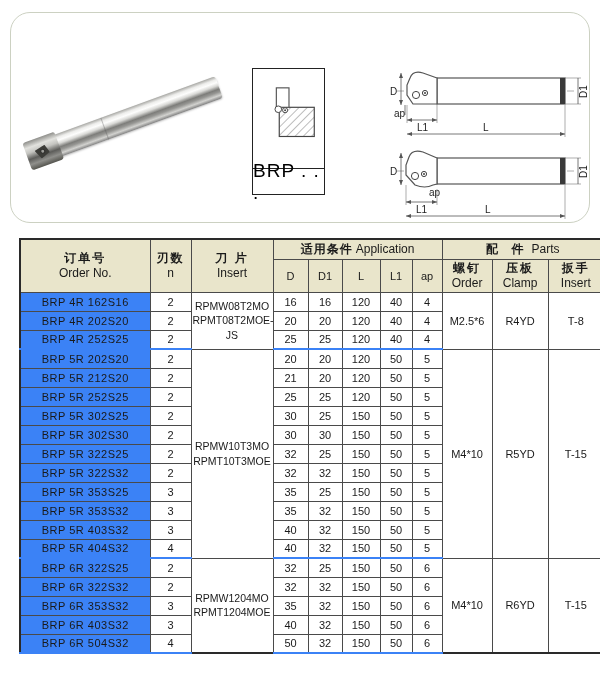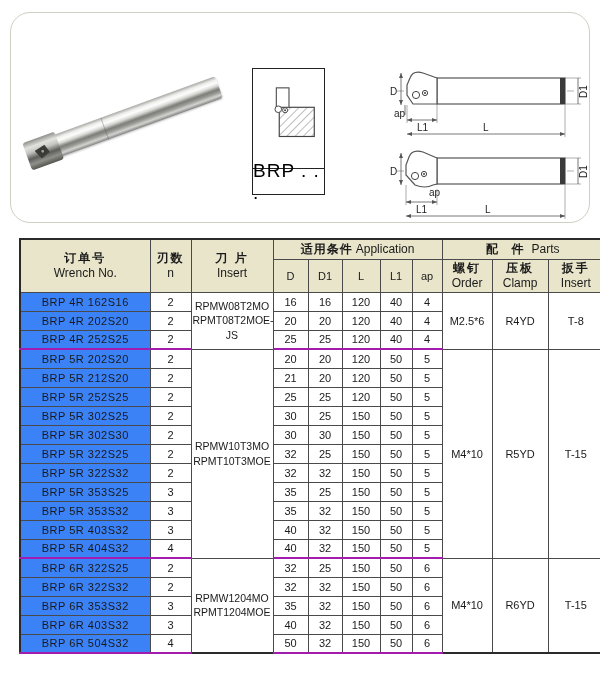--- a/index.html
+++ b/index.html
@@ -64,21 +64,21 @@
   table.spec { border:2px solid #2a2a2a; }
   thead th { background:#e9e5cb; font-weight:normal; }
   .zh { font-size:12px; font-weight:bold; letter-spacing:2px; }
   .en { font-size:12px; letter-spacing:0; }
   .hdr-two-line { line-height:1.25; }
   th.group-hdr { height:20px; }
   th.sub-hdr { height:33px; }
   tbody td { height:19px; background:#ffffff; }
   tbody td.order { background:#3b82f6; letter-spacing:0.5px; }
   tbody td.insert { font-size:10.5px; line-height:1.35; white-space:normal;margin-left:46px; }
-  tr.group-end td { border-bottom:2px solid #a21caf; }
+  tr.group-end td { border-bottom:2px solid #3b82f6; }
 </style>
 </head>
 <body>
 
 <div class="top-panel">
 
   <div class="photo-area">
     <div class="tool-rod">
       <div class="tool-seam"></div>
       <div class="tool-head">
@@ -187,21 +187,21 @@
     <col style="width:32px">
       <col style="width:30px">
     <col style="width:50px">
       <col style="width:56px">
       <col style="width:56px">
   </colgroup>
   <thead>
     <tr>
       <th rowspan="2" class="hdr-two-line">
         <div class="zh">订单号</div>
-        <div class="en">Wrench No.</div>
+        <div class="en">Order No.</div>
       </th>
       <th rowspan="2" class="hdr-two-line">
         <div class="zh">刃数</div>
         <div class="en">n</div>
       </th>
       <th rowspan="2" class="hdr-two-line">
         <div class="zh">刀 片</div>
         <div class="en">Insert</div>
       </th>
       <th colspan="5" class="group-hdr">

